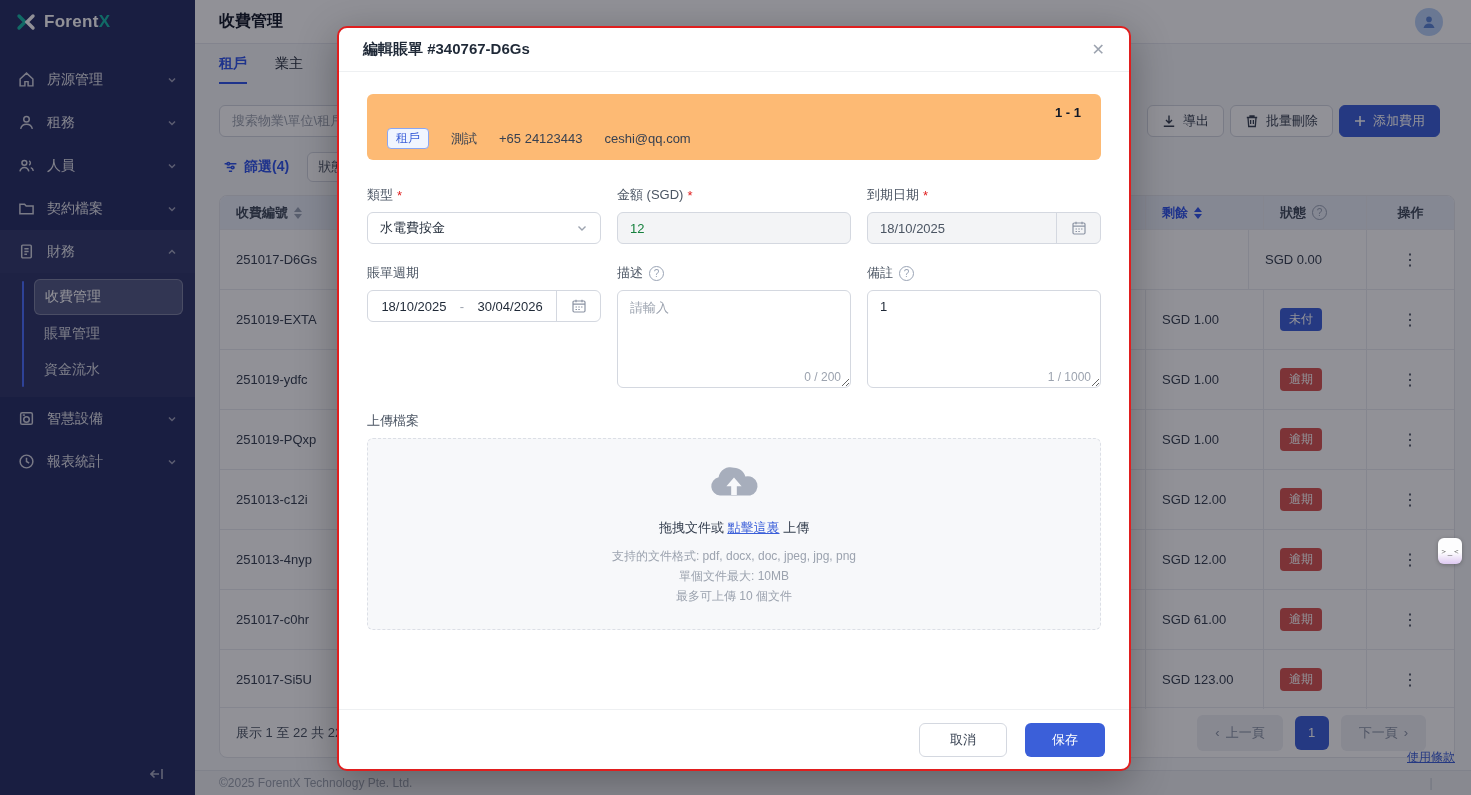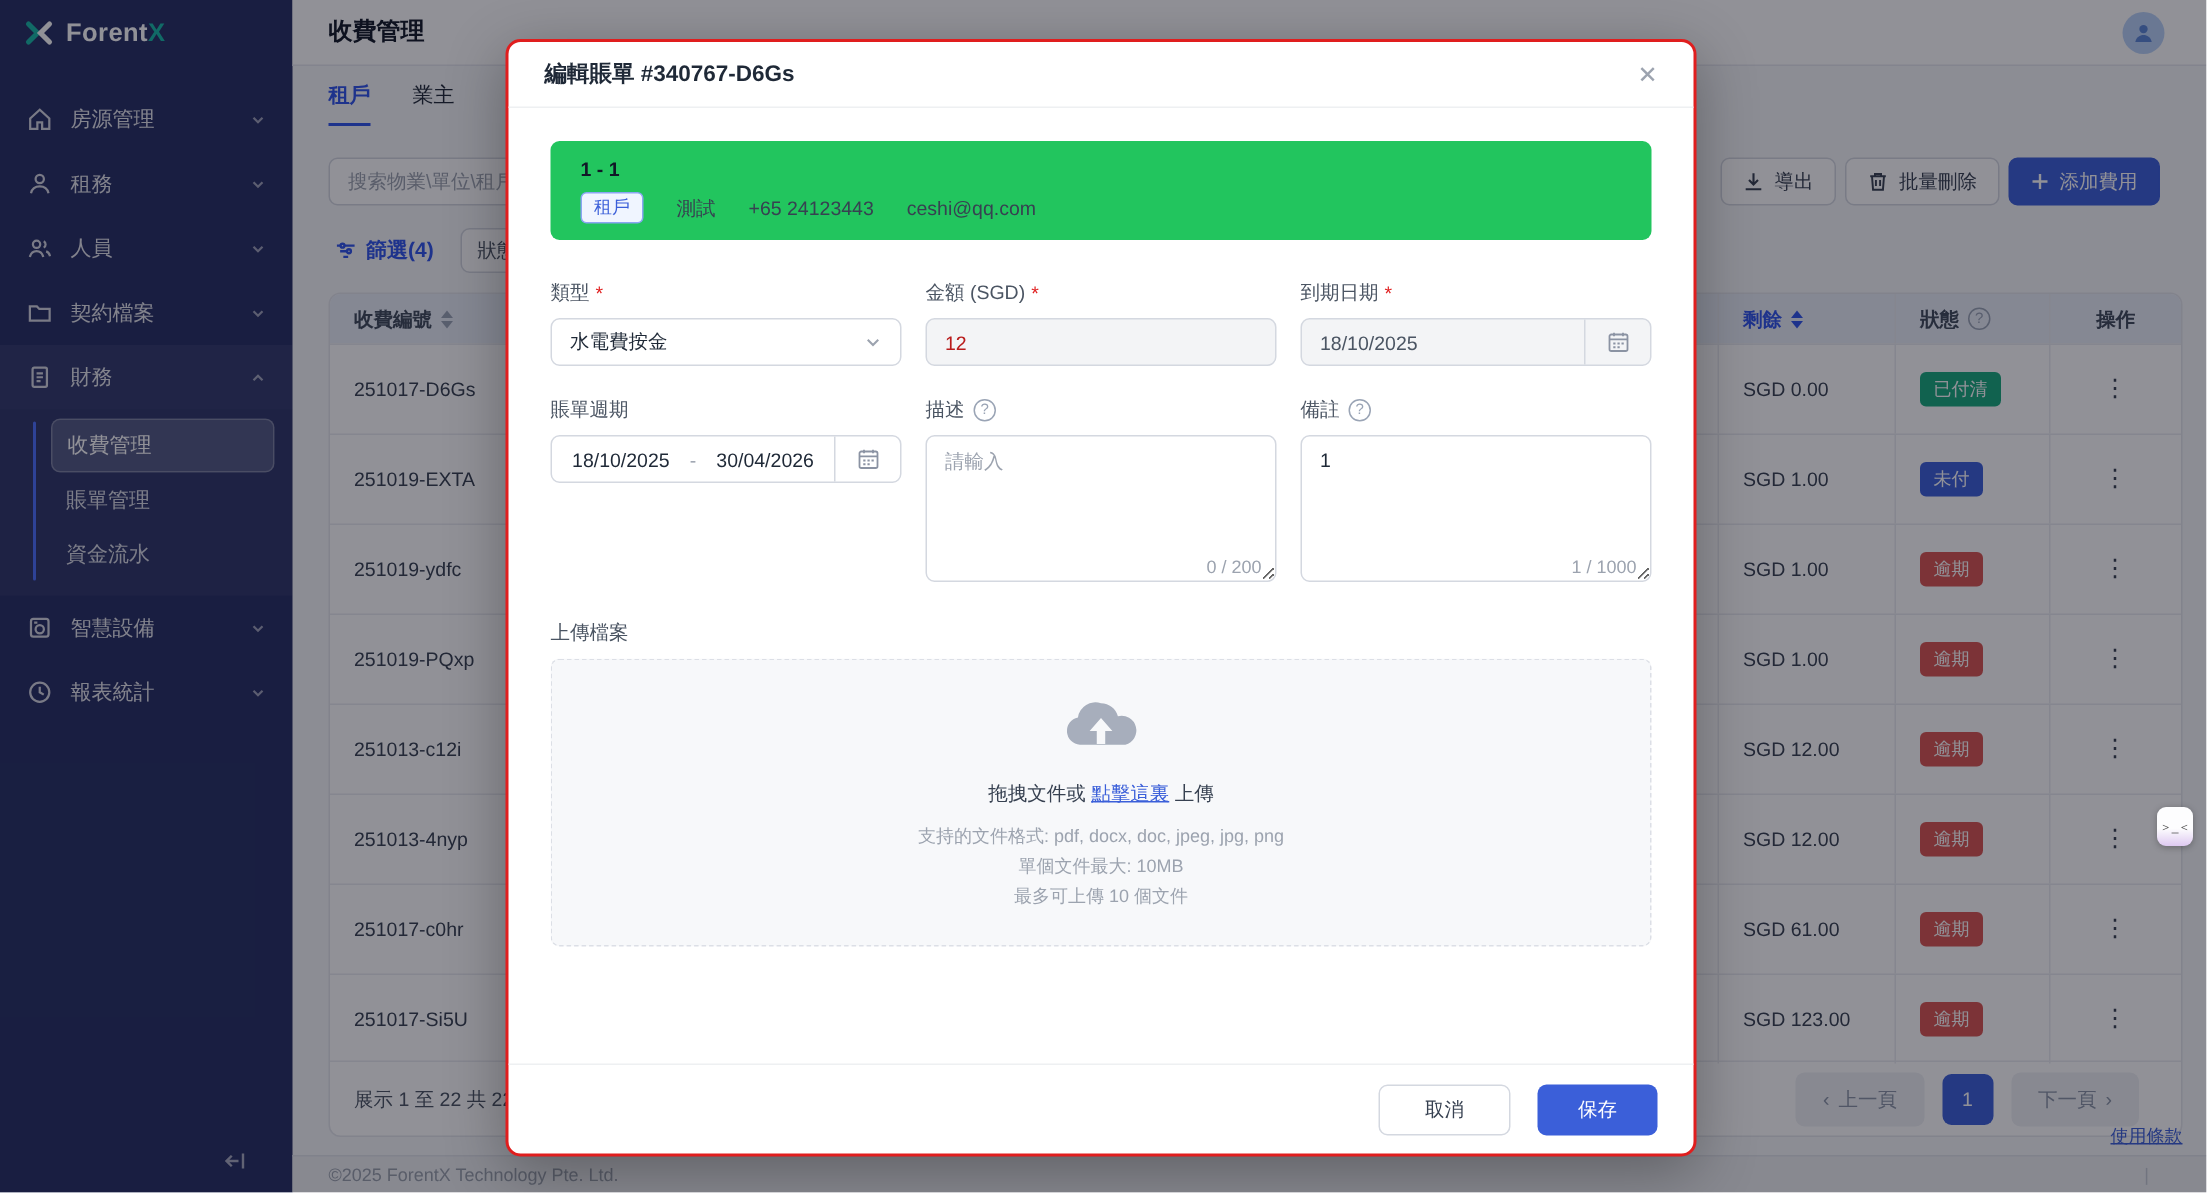--- a/index.html
+++ b/index.html
@@ -83,31 +83,31 @@
   
   .float-widget { position:absolute; right:9px; top:538px; width:24px; height:26px; background:linear-gradient(180deg,#fdfdfe 55%,#c9a6e8 130%); border-radius:6px; box-shadow:0 1px 4px rgba(0,0,0,.25); display:flex; align-items:center; justify-content:center; font-size:8px; color:#555; z-index:30; cursor:pointer; }
 
   
   .overlay { position:absolute; inset:0; background:rgba(10,12,24,.45); z-index:10; }
   .modal { position:absolute; left:337px; top:26px; width:794px; height:745px; background:#fff; border:2px solid #e01e1e; border-radius:10px; z-index:20; box-shadow:0 10px 40px rgba(0,0,0,.3); display:flex; flex-direction:column; }
   .m-header { height:44px; padding:0 24px; display:flex; align-items:center; justify-content:space-between; border-bottom:1px solid #eef0f2; }
   .m-title { font-size:15px; font-weight:bold; color:#1f2937; }
   .m-close { font-size:16px; color:#9ca3af; cursor:pointer; }
   .m-body { flex:1; padding:22px 28px 0; overflow:hidden; }
-  .tenant-card { background:#22c55e; border-radius:6px; padding:11px 20px; margin-bottom:26px; }
+  .tenant-card { background:#fdba74; border-radius:6px; padding:11px 20px; margin-bottom:26px;text-align:right; }
   .tenant-unit { font-size:13px; font-weight:bold; color:#111827; margin-bottom:8px; }
   .tenant-row { display:flex; align-items:center; gap:22px; font-size:13px; color:#374151; }
   .tag { border:1px solid #8aa6f2; color:#3b5fd9; background:#f0f5ff; border-radius:4px; padding:1px 8px; font-size:12px; }
   .form-grid { display:grid; grid-template-columns:1fr 1fr 1fr; column-gap:16px; }
   .field { margin-bottom:20px; }
   .f-label { display:flex; align-items:center; gap:4px; font-size:13px; color:#4b5563; margin-bottom:8px; }
   .req { color:#e02020; }
   .select, .inp-group { height:32px; border:1px solid #d4d8e0; border-radius:6px; display:flex; align-items:center; font-size:13px; color:#1f2937; background:#fff; }
   .select { padding:0 12px; justify-content:space-between; cursor:pointer; }
-  .inp-plain { height:32px; width:100%; border:1px solid #d4d8e0; border-radius:6px; background:#f3f4f6; color:#b91c1c; font-size:13px; padding:0 12px; font-family:inherit; }
+  .inp-plain { height:32px; width:100%; border:1px solid #d4d8e0; border-radius:6px; background:#f3f4f6; color:#15803d; font-size:13px; padding:0 12px; font-family:inherit; }
   .inp-group.disabled { background:#f3f4f6; color:#4b5563; }
   .inp-group .txt { flex:1; padding:0 12px; }
   .inp-group .icon-seg { width:44px; align-self:stretch; display:flex; align-items:center; justify-content:center; border-left:1px solid #d4d8e0; color:#8b93a3; }
   .range-vals { flex:1; display:flex; align-items:center; justify-content:space-evenly; }
   .ta-wrap { position:relative; }
   textarea { width:100%; height:98px; border:1px solid #d4d8e0; border-radius:6px; padding:8px 12px; font-size:13px; font-family:inherit; color:#1f2937; resize:both; }
   textarea::placeholder { color:#9ca3af; }
   .counter { position:absolute; right:10px; bottom:8px; font-size:12px; color:#9ca3af; pointer-events:none; }
   .upload-box { height:192px; border:1px dashed #dcdfe6; border-radius:6px; background:#f7f8fa; display:flex; flex-direction:column; align-items:center; justify-content:center; text-align:center; cursor:pointer; }
   .up-main { font-size:13px; color:#374151; margin:14px 0 10px; }
@@ -323,23 +323,20 @@
         <span>狀態</span>
         <span class="help-ic">?</span>
       </div>
       <div class="cell c-act">操作</div>
     </div>
 
     <div class="t-row t-body-row">
       <div class="cell c-code">251017-D6Gs</div>
       <div class="cell c-mid"></div>
       <div class="cell c-rem">SGD 0.00</div>
-      <div class="cell c-stat">
-          <span class="badge badge-paid">已付清</span>
-        </div>
       <div class="cell c-act">
           <span class="kebab">⋮</span>
         </div>
     </div>
     <div class="t-row t-body-row">
       <div class="cell c-code">251019-EXTA</div>
       <div class="cell c-mid"></div>
       <div class="cell c-rem">SGD 1.00</div>
       <div class="cell c-stat">
           <span class="badge badge-unpaid">未付</span>

